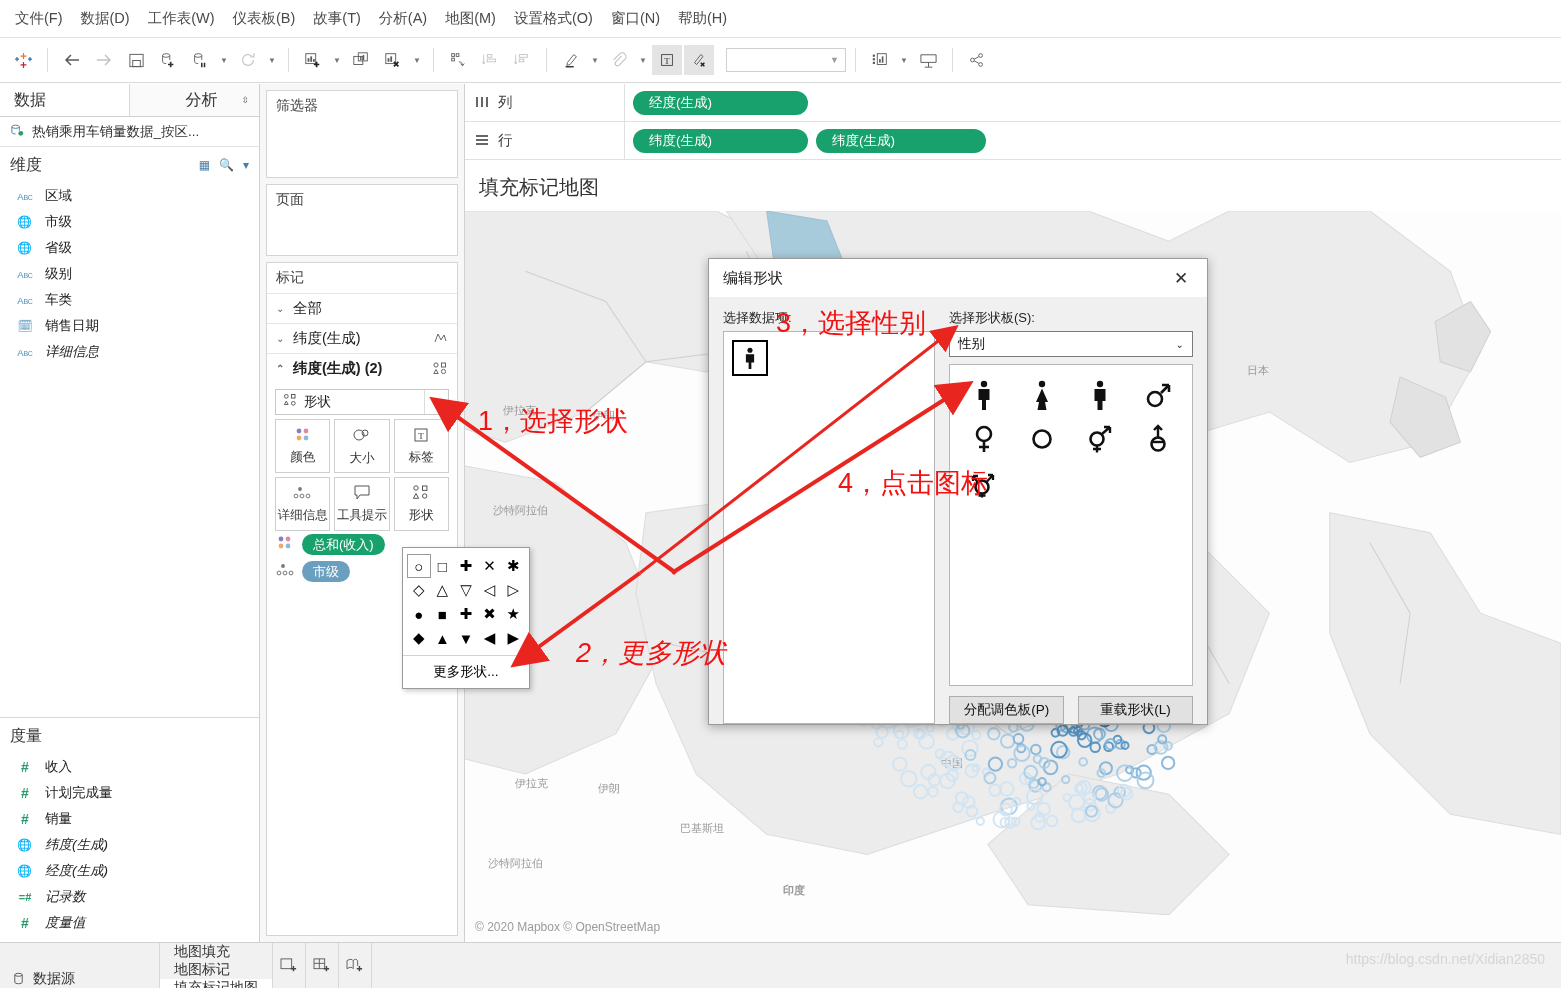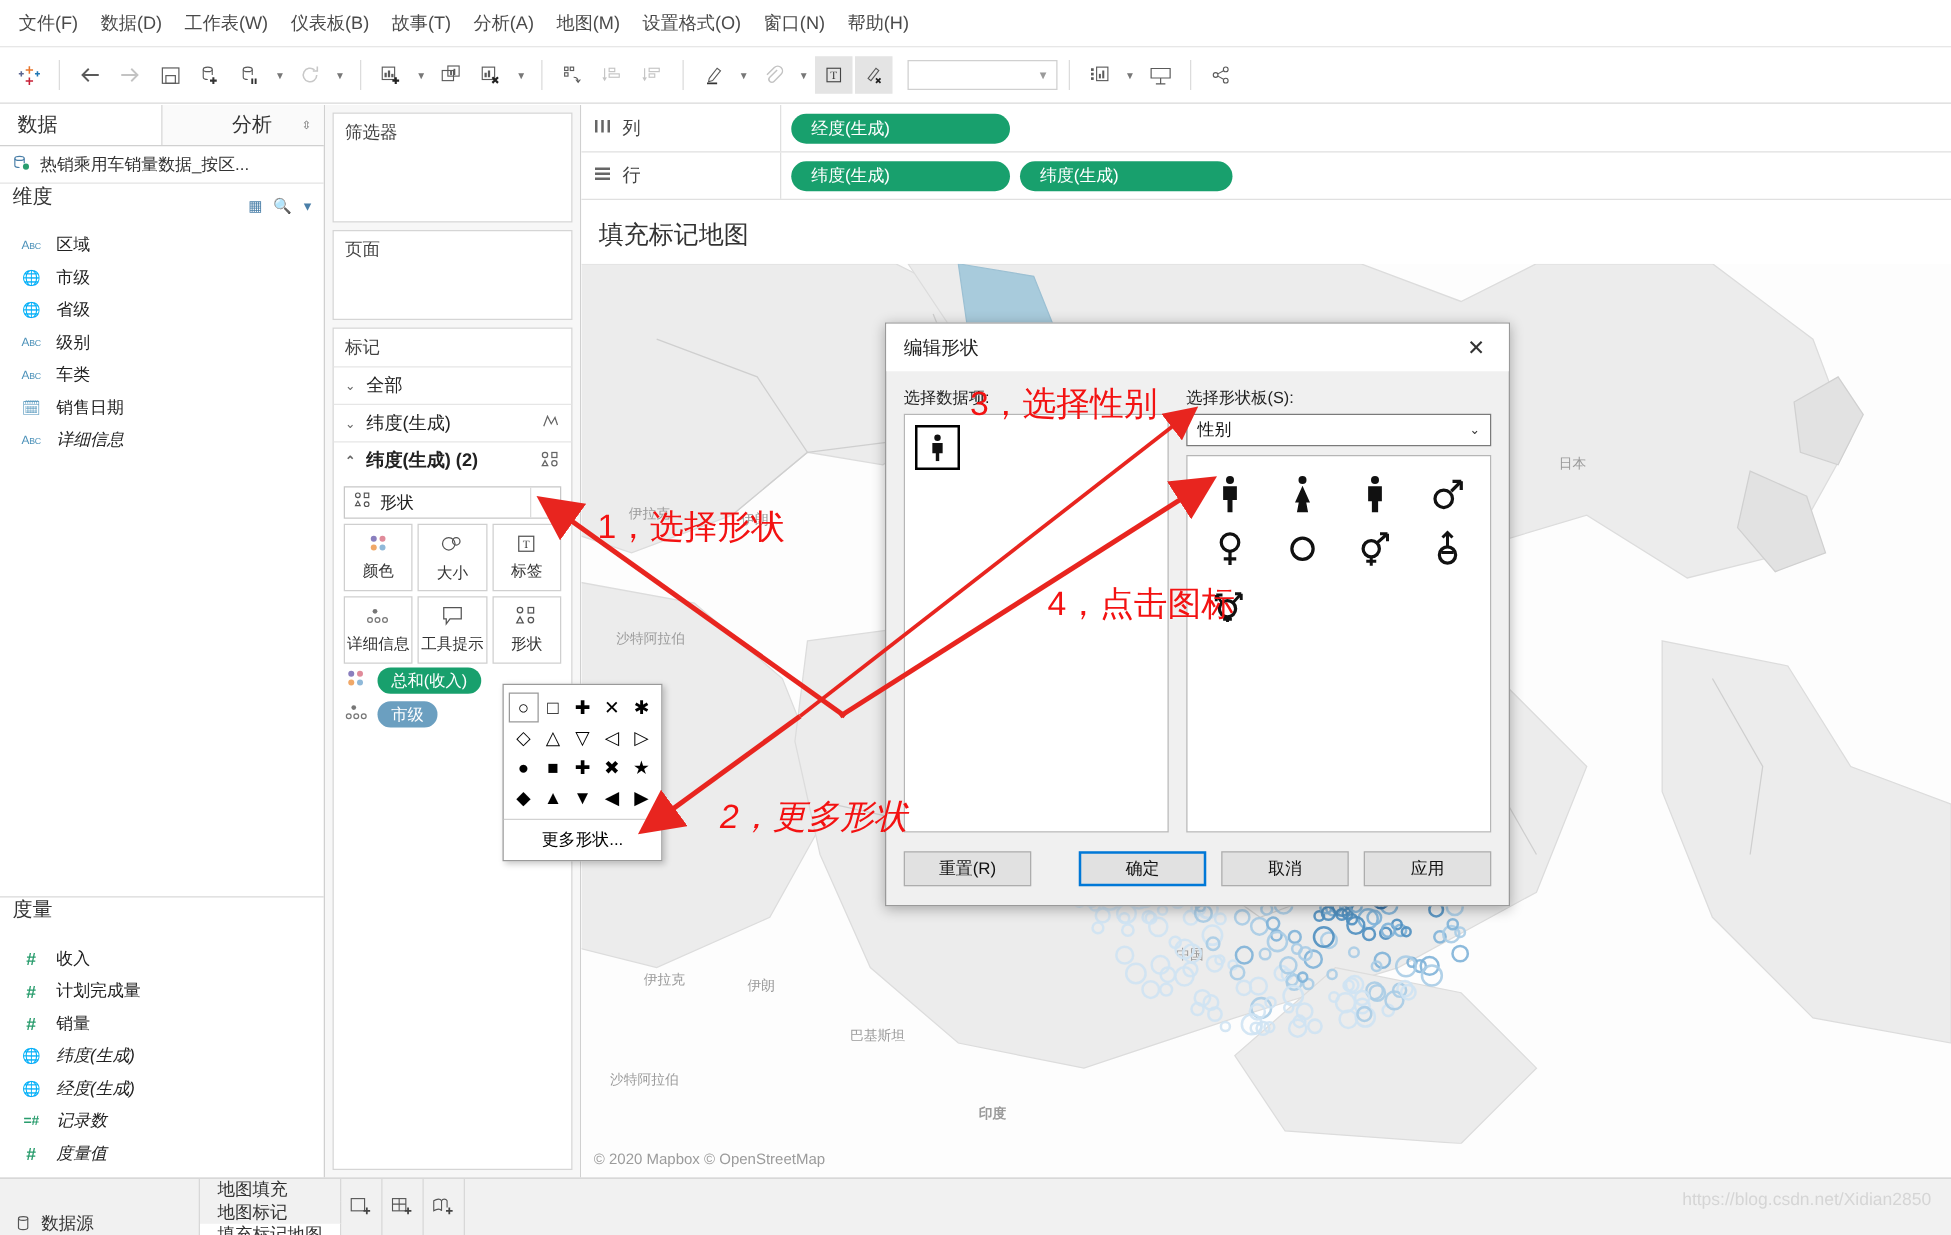--- a/index.html
+++ b/index.html
@@ -38,21 +38,21 @@
               display:flex; flex-direction:column; }
   #pane-tabs { display:flex; height:33px; border-bottom:1px solid #d0d0d0; }
   .pane-tab { flex:1; display:flex; align-items:center; padding-left:14px;
               font-size:16px; color:#333; background:#fff; }
   .pane-tab.inactive { background:#fafafa; border-left:1px solid #d8d8d8;
                        justify-content:center; position:relative; }
   .pane-tab.inactive .sortglyph { position:absolute; right:10px; font-size:9px; color:#666; }
   #datasource-row { display:flex; align-items:center; gap:7px; height:30px;
                     padding:0 10px; font-size:13.5px; color:#333;
                     border-bottom:1px solid #e3e3e3; }
-  .section-head { display:flex; height:36px; padding:0 10px;
+  .section-head { display:flex; align-items:center; height:36px; padding:0 10px;
                   font-size:16px; color:#333; }
   .section-head .tools { margin-left:auto; display:flex; align-items:center; gap:9px;
                          color:#4a7fa8; font-size:12px; }
   .field-row { display:flex; align-items:center; gap:9px; height:26px; padding:0 10px 0 14px;
                font-size:13.5px; color:#222; }
   .fi { width:22px; text-align:center; font-size:10px; color:#4a90b8; flex:0 0 22px; }
   .fi.green { color:#2a9d6e; }
   .fi.abc { font-size:9.5px; letter-spacing:-0.2px; font-variant:small-caps; }
   .fi.hash { font-size:14px; font-weight:600; }
   .italic { font-style:italic; }
@@ -1191,27 +1191,25 @@
             <div class="sh">
               <svg width="30" height="30" viewBox="0 0 30 30">
                 <circle cx="13" cy="19" r="6.5" stroke="#111" stroke-width="2.6" fill="none"></circle>
                 <path d="M13 25.5v4M9.5 27.5h7" stroke="#111" stroke-width="2.3"></path>
                 <path d="M17.5 14 L24 7 M24 7 L24 12 M24 7 L19 7" stroke="#111" stroke-width="2.3" fill="none"></path>
                 <path d="M8.5 14 L4 8 M4 8 L9 8 M4 8 L4 13" stroke="#111" stroke-width="2.3" fill="none"></path>
               </svg>
             </div>
           </div>
       </div>
-    </div>
-  </div>
-  <div id="dlg-footer">
-    <div class="btn" id="btn-reset">重置(R)</div>
-    <div class="btn primary">确定</div>
-    <div class="btn">取消</div>
-    <div class="btn">应用</div>
+      <div id="palette-btns">
+        <div class="btn">分配调色板(P)</div>
+        <div class="btn">重载形状(L)</div>
+      </div>
+    </div>
   </div>
 </div>
 
 <div id="annot">
   <svg width="1561" height="988" style="position:absolute;inset:0;">
     <defs>
       <marker id="ah" markerWidth="9" markerHeight="9" refX="2" refY="4.5" orient="auto">
         <path d="M0,0 L9,4.5 L0,9 z" fill="#e8251f"></path>
       </marker>
     </defs>

